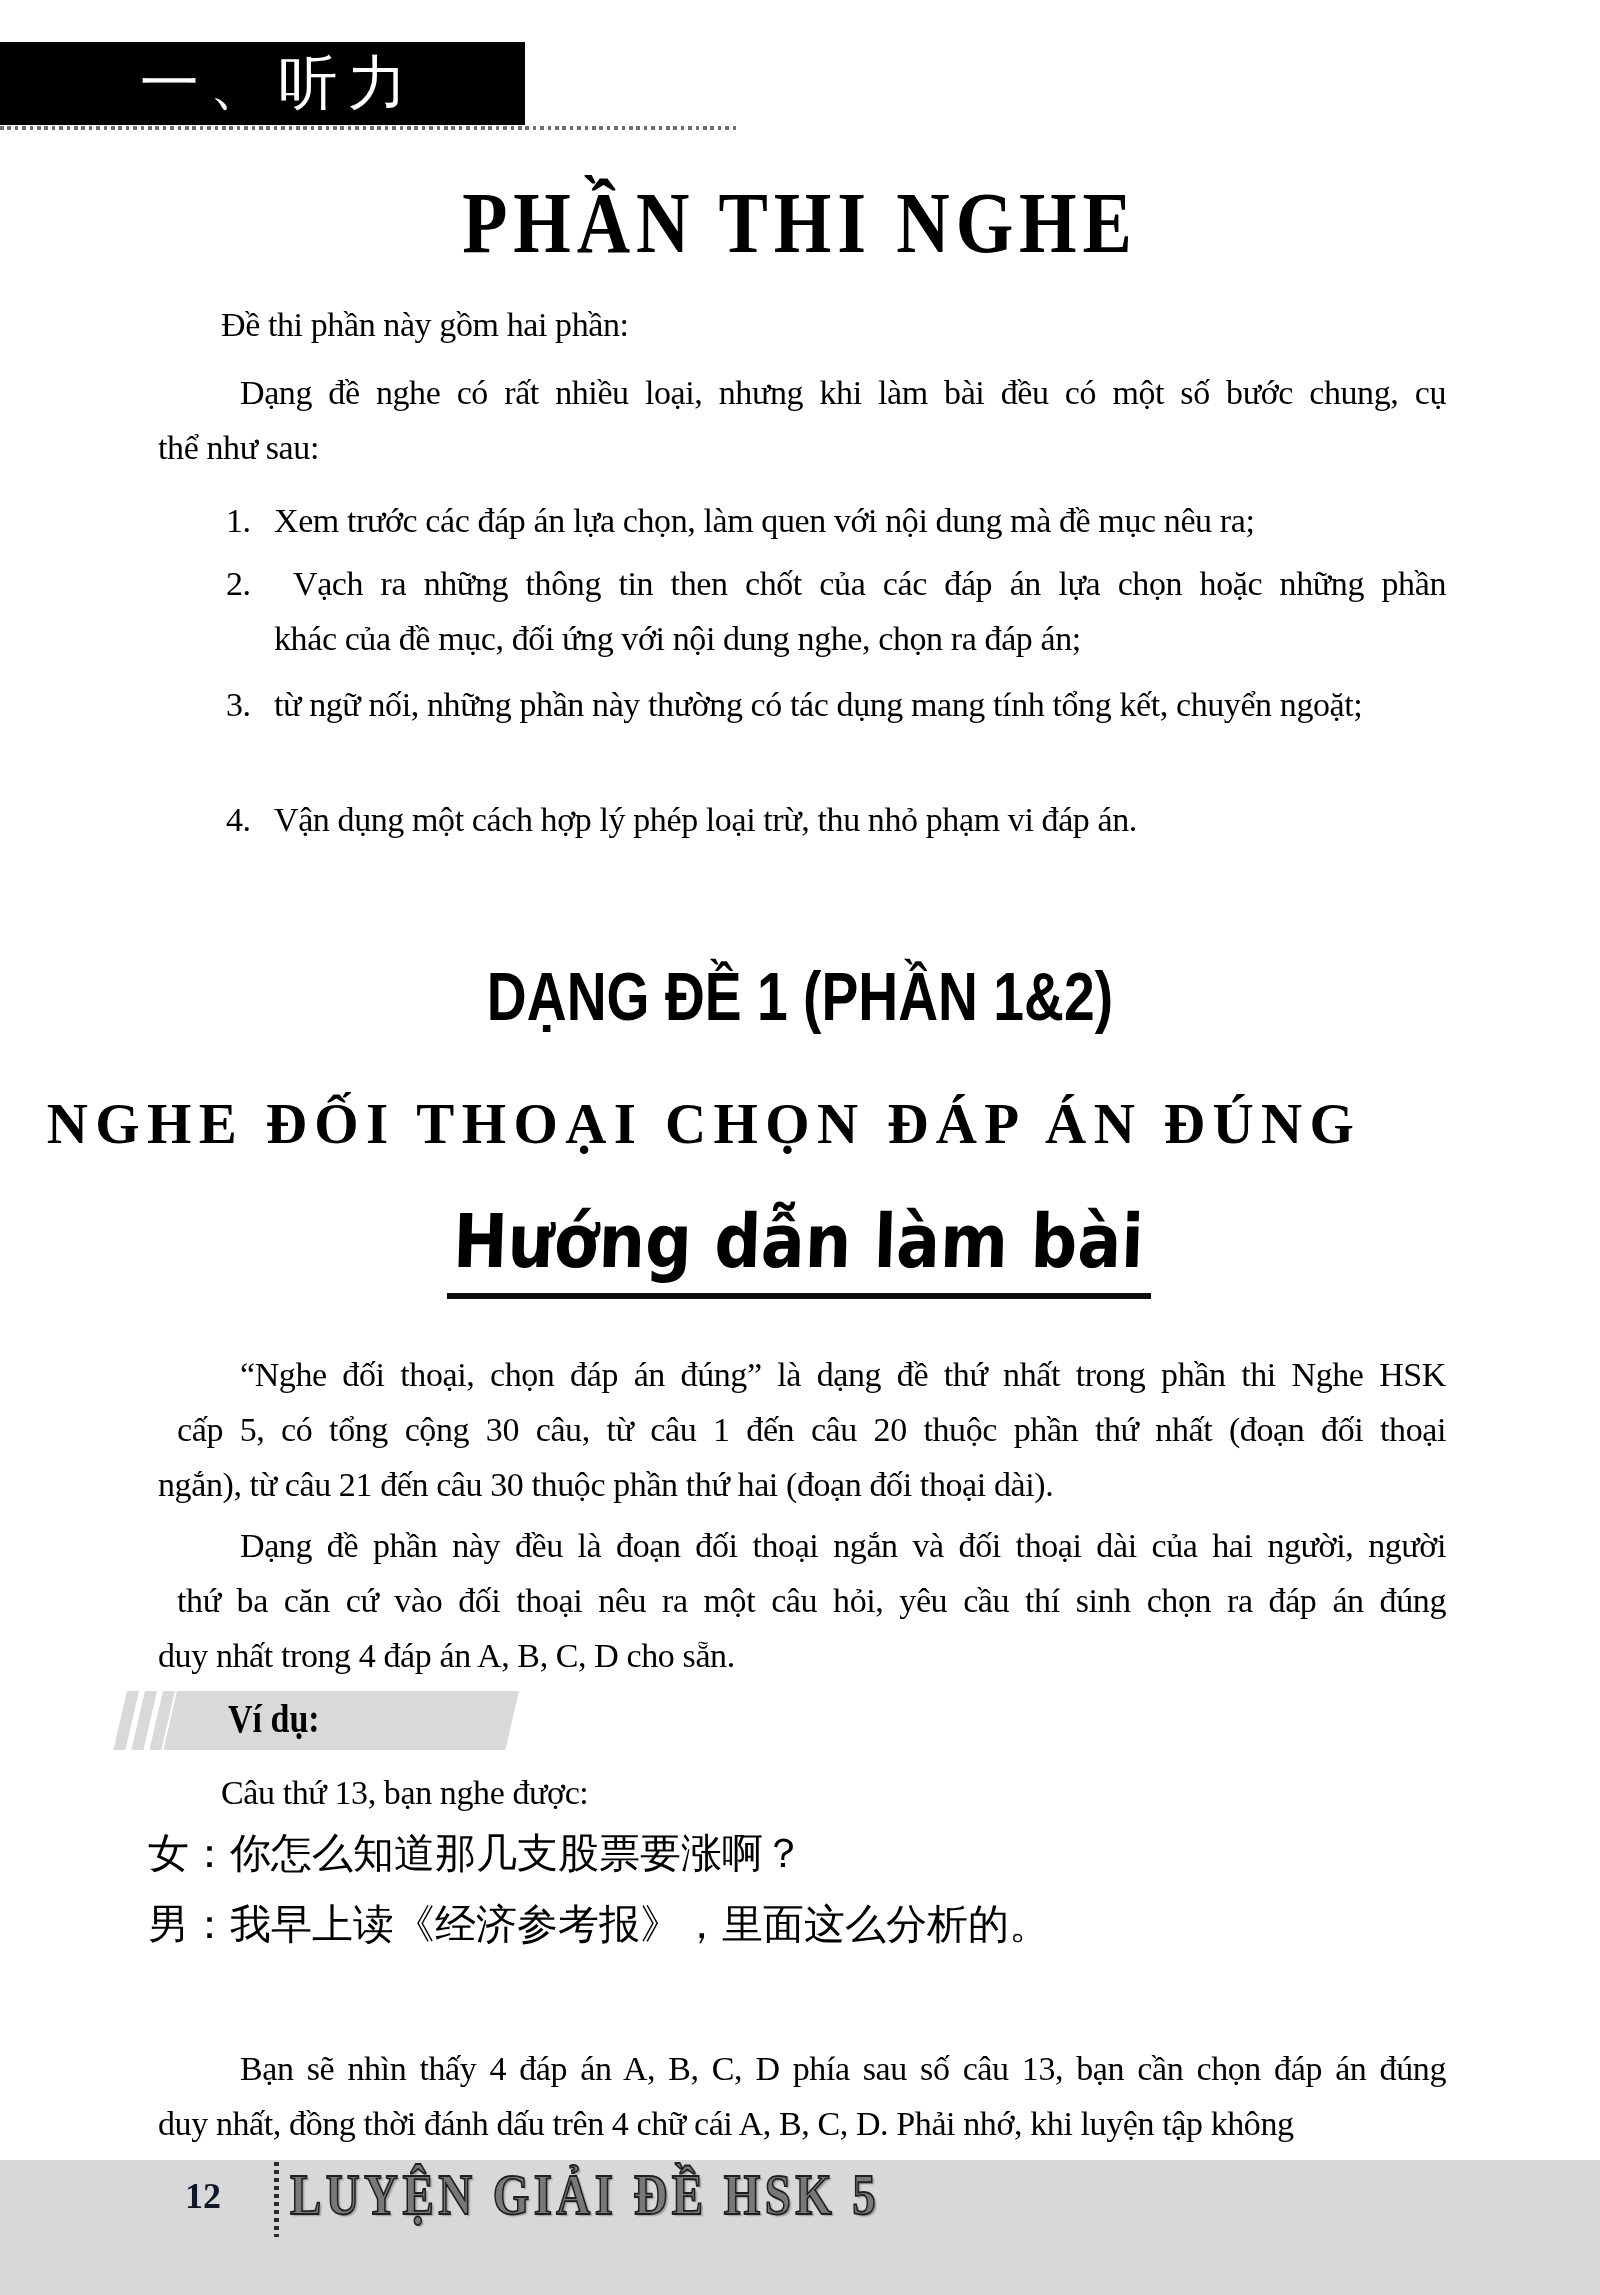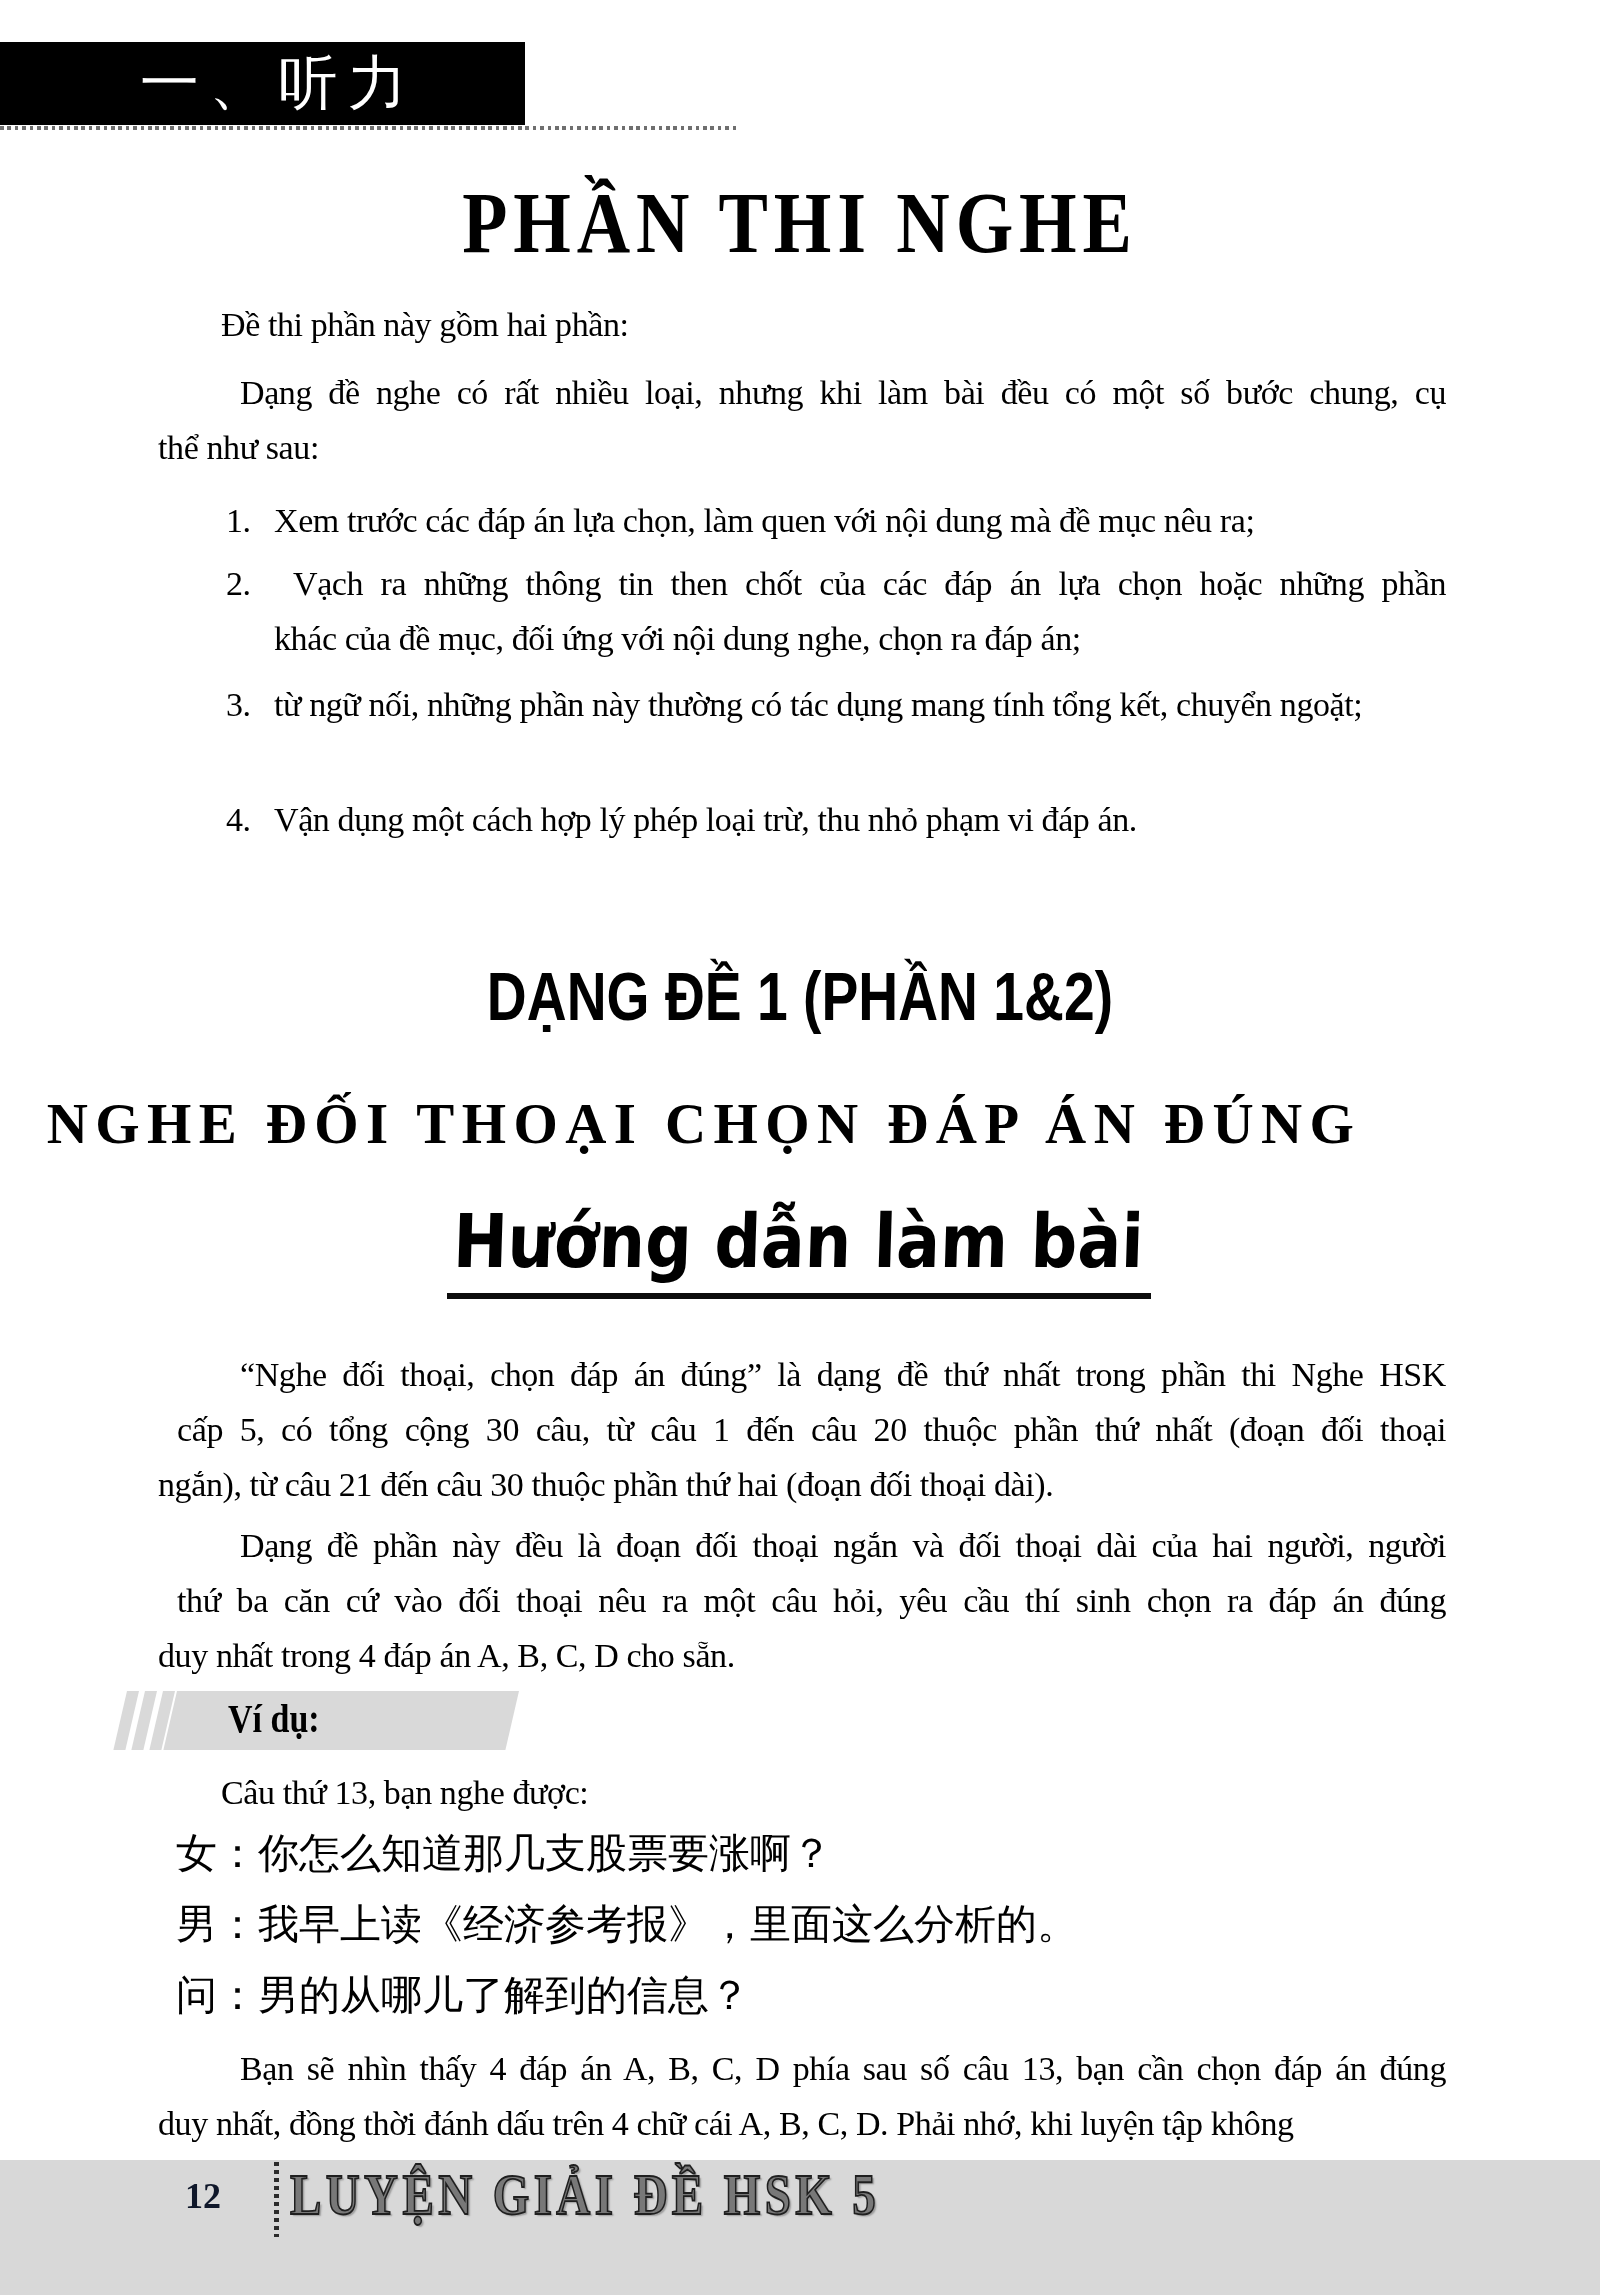--- a/index.html
+++ b/index.html
@@ -44,21 +44,21 @@
   .ex-banner{position:absolute;left:125px;top:1691px;width:412px;height:59px;}
   .ex-banner .stripe{position:absolute;top:0;width:11.8px;height:59px;background:#d9d9d9;
         transform:skewX(-13deg);transform-origin:left top;}
   .ex-banner .s1{left:1.5px;} .ex-banner .s2{left:20px;} .ex-banner .s3{left:38px;}
   .ex-banner .panel{position:absolute;left:52px;top:0;width:342px;height:59px;background:#d9d9d9;
         transform:skewX(-13deg);transform-origin:left top;}
   .ex-banner .label{position:absolute;left:103px;top:0;line-height:56px;font-weight:bold;
         font-size:34px;transform:scaleY(1.15);transform-origin:left center;}
 
   
-  .dialogue{position:absolute;left:176px;top:1818px;width:1288px;font-size:41px;line-height:71px;
+  .dialogue{position:absolute;left:148px;top:1818px;width:1288px;font-size:41px;line-height:71px;
         font-family:"Liberation Serif","DejaVu Serif",serif;}
   .dialogue span{display:block;}
 
   
   .footer-band{position:absolute;left:0;top:2160px;width:1600px;height:135px;background:#d8d8d8;}
   .footer-page-num{position:absolute;left:185px;top:13.2px;font-weight:bold;font-size:36px;line-height:46px;
         font-family:"Liberation Serif",serif;color:#0f172a;}
   .footer-vdots{position:absolute;left:274px;top:2.2px;width:5.2px;height:75px;
         background:repeating-linear-gradient(180deg,#2b2b2b 0 4.4px,transparent 4.4px 8px);}
   .footer-title{position:absolute;left:290px;top:7.4px;font-weight:bold;font-size:47px;line-height:47px;
@@ -129,21 +129,20 @@
     <div class="label">Ví dụ:</div>
   </div>
 
   <div class="body-text" style="top:1765px">
     <span class="ll fl">Câu thứ 13, bạn nghe được:</span>
   </div>
 
   <div class="dialogue">
     <span>女：你怎么知道那几支股票要涨啊？</span>
     <span>男：我早上读《经济参考报》，里面这么分析的。</span>
-    <span>问：男的从哪儿了解到的信息？</span>
   </div>
 
   <div class="body-text" style="top:2041px">
     <span class="jl fl">Bạn sẽ nhìn thấy 4 đáp án A, B, C, D phía sau số câu 13, bạn cần chọn đáp án đúng</span>
     <span class="ll">duy nhất, đồng thời đánh dấu trên 4 chữ cái A, B, C, D. Phải nhớ, khi luyện tập không</span>
   </div>
 
   <div class="footer-band">
     <span class="footer-page-num">12</span>
     <div class="footer-vdots"></div>

